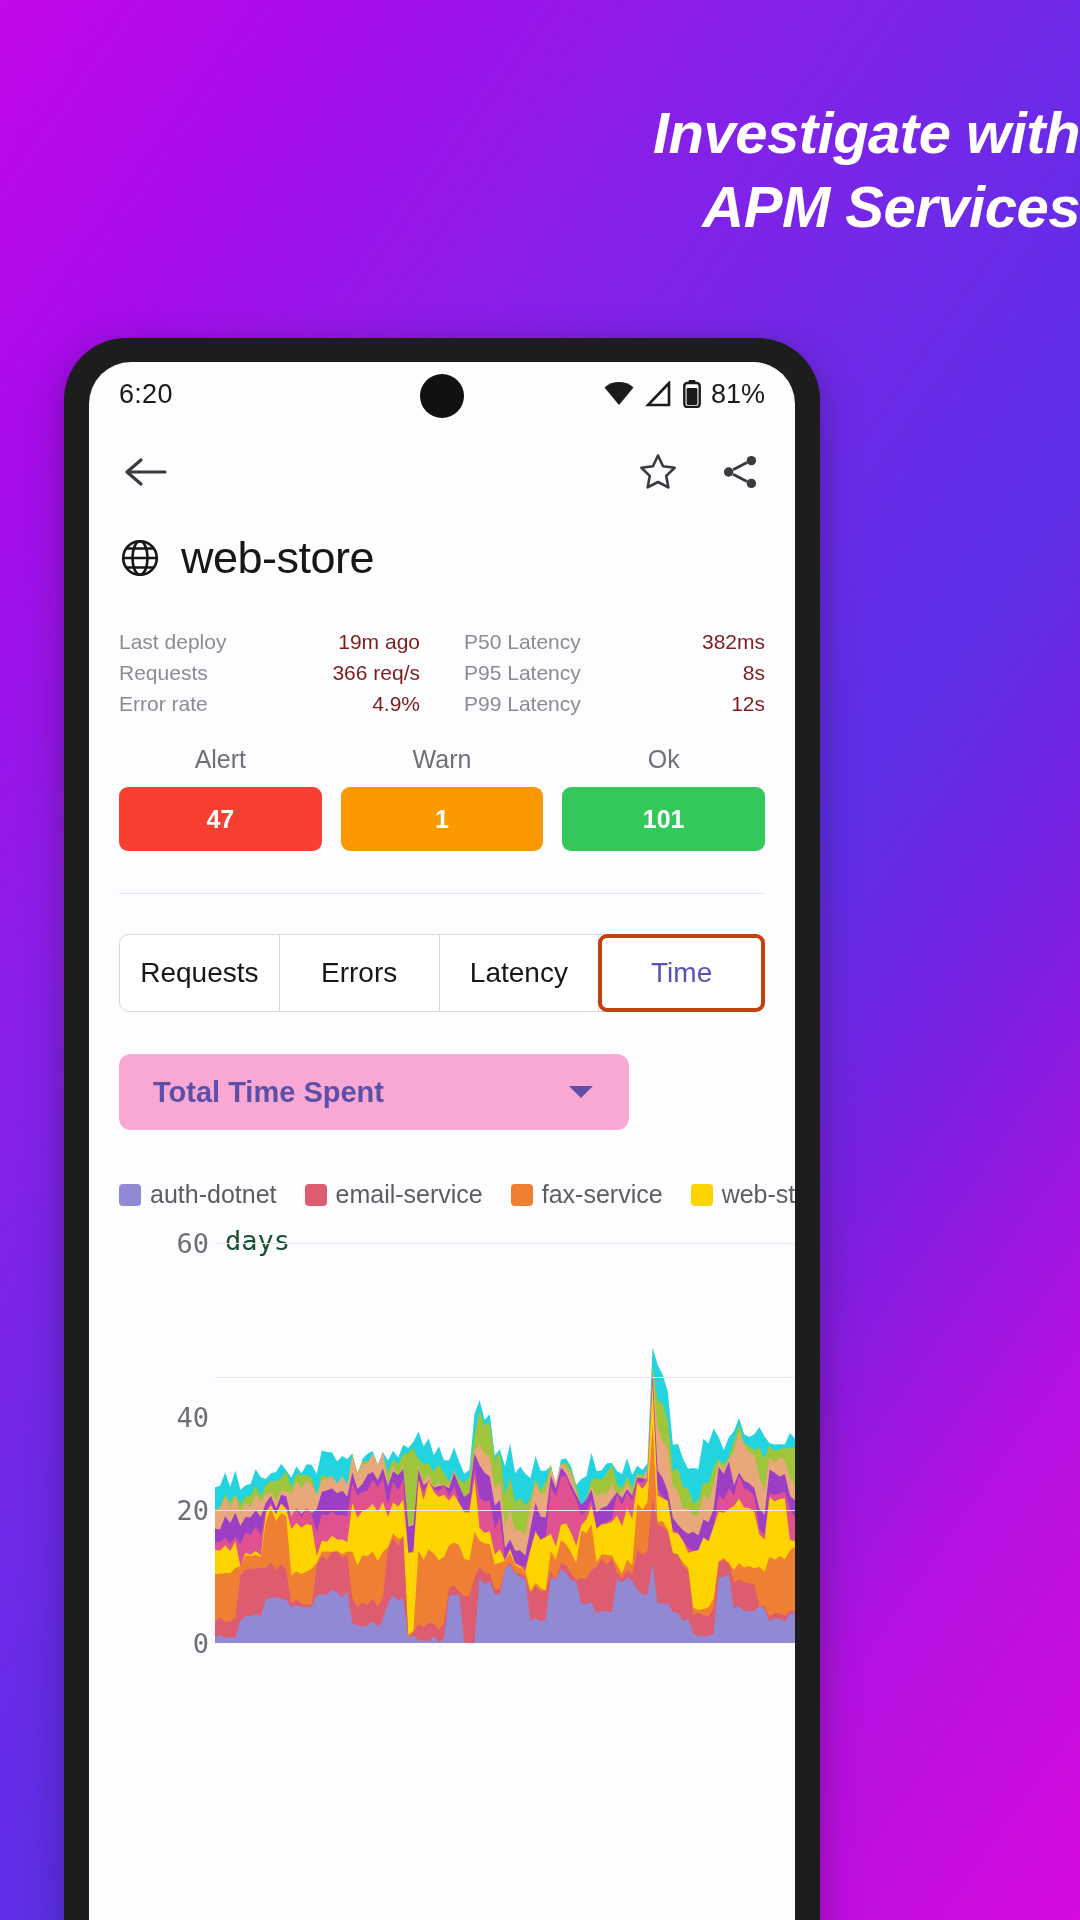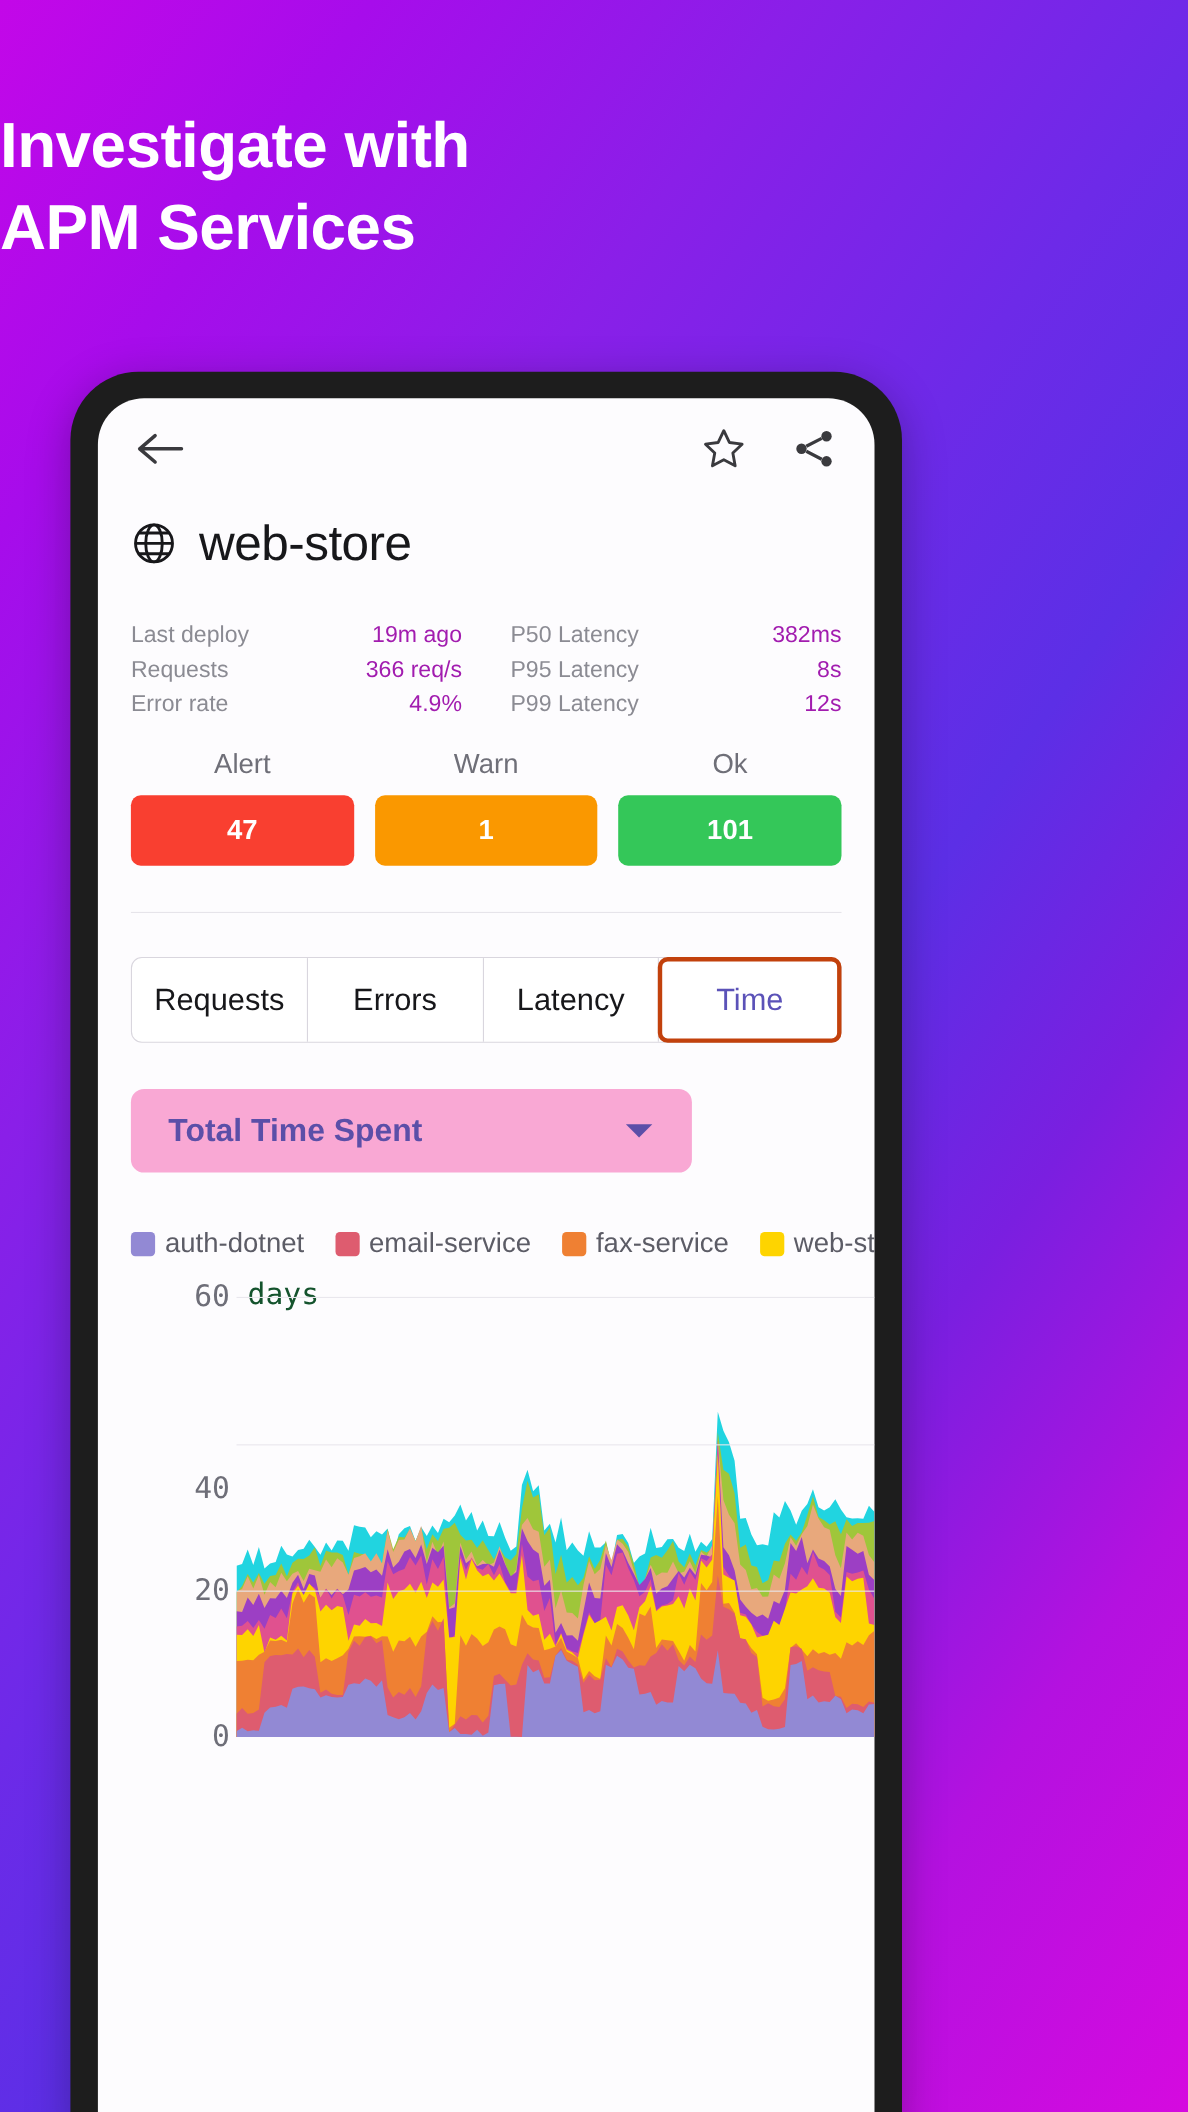--- a/index.html
+++ b/index.html
@@ -5,23 +5,24 @@
   * { margin:0; padding:0; box-sizing:border-box; }
   html,body { width:1080px; height:1920px; overflow:hidden; }
   body {
     font-family:"Liberation Sans", sans-serif;
     background:linear-gradient(125deg,#c307e8 0%,#a70ceb 14%,#8a1fe8 30%,#6d2ae8 46%,#5c2fe6 58%,#7a1fe0 70%,#b411e0 84%,#d50adf 100%);
     position:relative;
   }
   
   .headline {
     position:absolute; top:96px; left:0; width:1080px;
-    text-align:left; color:#ffffff;
+    text-align:right; color:#ffffff;
     font-size:58px; font-weight:bold; line-height:1.28;
     letter-spacing:-0.5px;
+    font-style:italic;
   }
   
   .phone {
     position:absolute; left:64px; top:338px;
     width:756px; height:1600px;
     background:#1d1d1d;
     border-radius:62px 62px 0 0;
     box-shadow:0 10px 40px rgba(0,0,0,.28);
   }
   .screen {
@@ -62,21 +63,21 @@
   .metrics {
     display:flex; padding:42px 30px 0 30px; gap:0;
   }
   .mcol { flex:1; }
   .mrow {
     display:flex; justify-content:space-between;
     font-size:21px; line-height:1.48; padding-right:22px;
   }
   .mcol:last-child .mrow { padding-right:0; padding-left:22px; }
   .mlabel { color:#8b8b93; }
-  .mval { color:#a21caf; }
+  .mval { color:#7f1d1d; }
   
   .pills { display:flex; padding:26px 30px 0 30px; gap:19px; }
   .pillwrap { flex:1; text-align:center; }
   .pill-label { font-size:25px; color:#6f6f78; margin-bottom:13px; }
   .pill {
     border-radius:9px; height:64px;
     display:flex; align-items:center; justify-content:center;
     color:#fff; font-size:25px; font-weight:bold;
   }
   .divider { height:1px; background:#e6e4ea; margin:42px 30px 0 30px; }
@@ -131,20 +132,44 @@
 <body>
 
 <div class="headline">
   <div>Investigate with</div>
   <div>APM Services</div>
 </div>
 
 <div class="phone">
   <div class="screen">
 
+    <div class="statusbar">
+      <div class="sb-time">6:20</div>
+      <div class="punch"></div>
+      <div class="sb-right">
+        <span>
+          <svg class="ico" width="32" height="26" viewBox="0 0 32 26">
+              <path d="M16 24 L1.5 6.5 A22 22 0 0 1 30.5 6.5 Z" fill="#1a1a1a"></path>
+            </svg>
+        </span>
+        <span>
+          <svg class="ico" width="28" height="26" viewBox="0 0 28 26">
+              <path d="M24 2 L24 24 L3 24 Z" fill="none" stroke="#1a1a1a" stroke-width="2.6"></path>
+            </svg>
+        </span>
+        <span>
+          <svg class="ico" width="18" height="28" viewBox="0 0 18 28">
+            <rect x="1.3" y="3" width="15.4" height="24" rx="3" fill="none" stroke="#1a1a1a" stroke-width="2.4"></rect>
+            <rect x="5.5" y="0" width="7" height="4" rx="1.4" fill="#1a1a1a"></rect>
+            <rect x="3.6" y="8" width="10.8" height="17" rx="1.4" fill="#1a1a1a"></rect>
+          </svg>
+        </span>
+        <span class="sb-pct">81%</span>
+      </div>
+    </div>
 
     <div class="appbar">
       <span class="appbar-btn">
         <svg class="ico" width="44" height="36" viewBox="0 0 44 36">
             <path d="M18 6 L4 18 L18 30 M4 18 L42 18" fill="none" stroke="#3a3a3e" stroke-width="3.2" stroke-linecap="round" stroke-linejoin="round"></path>
           </svg>
       </span>
       <span class="spacer"></span>
       <span class="appbar-btn gap-r">
         <svg class="ico" width="42" height="42" viewBox="0 0 24 24">

